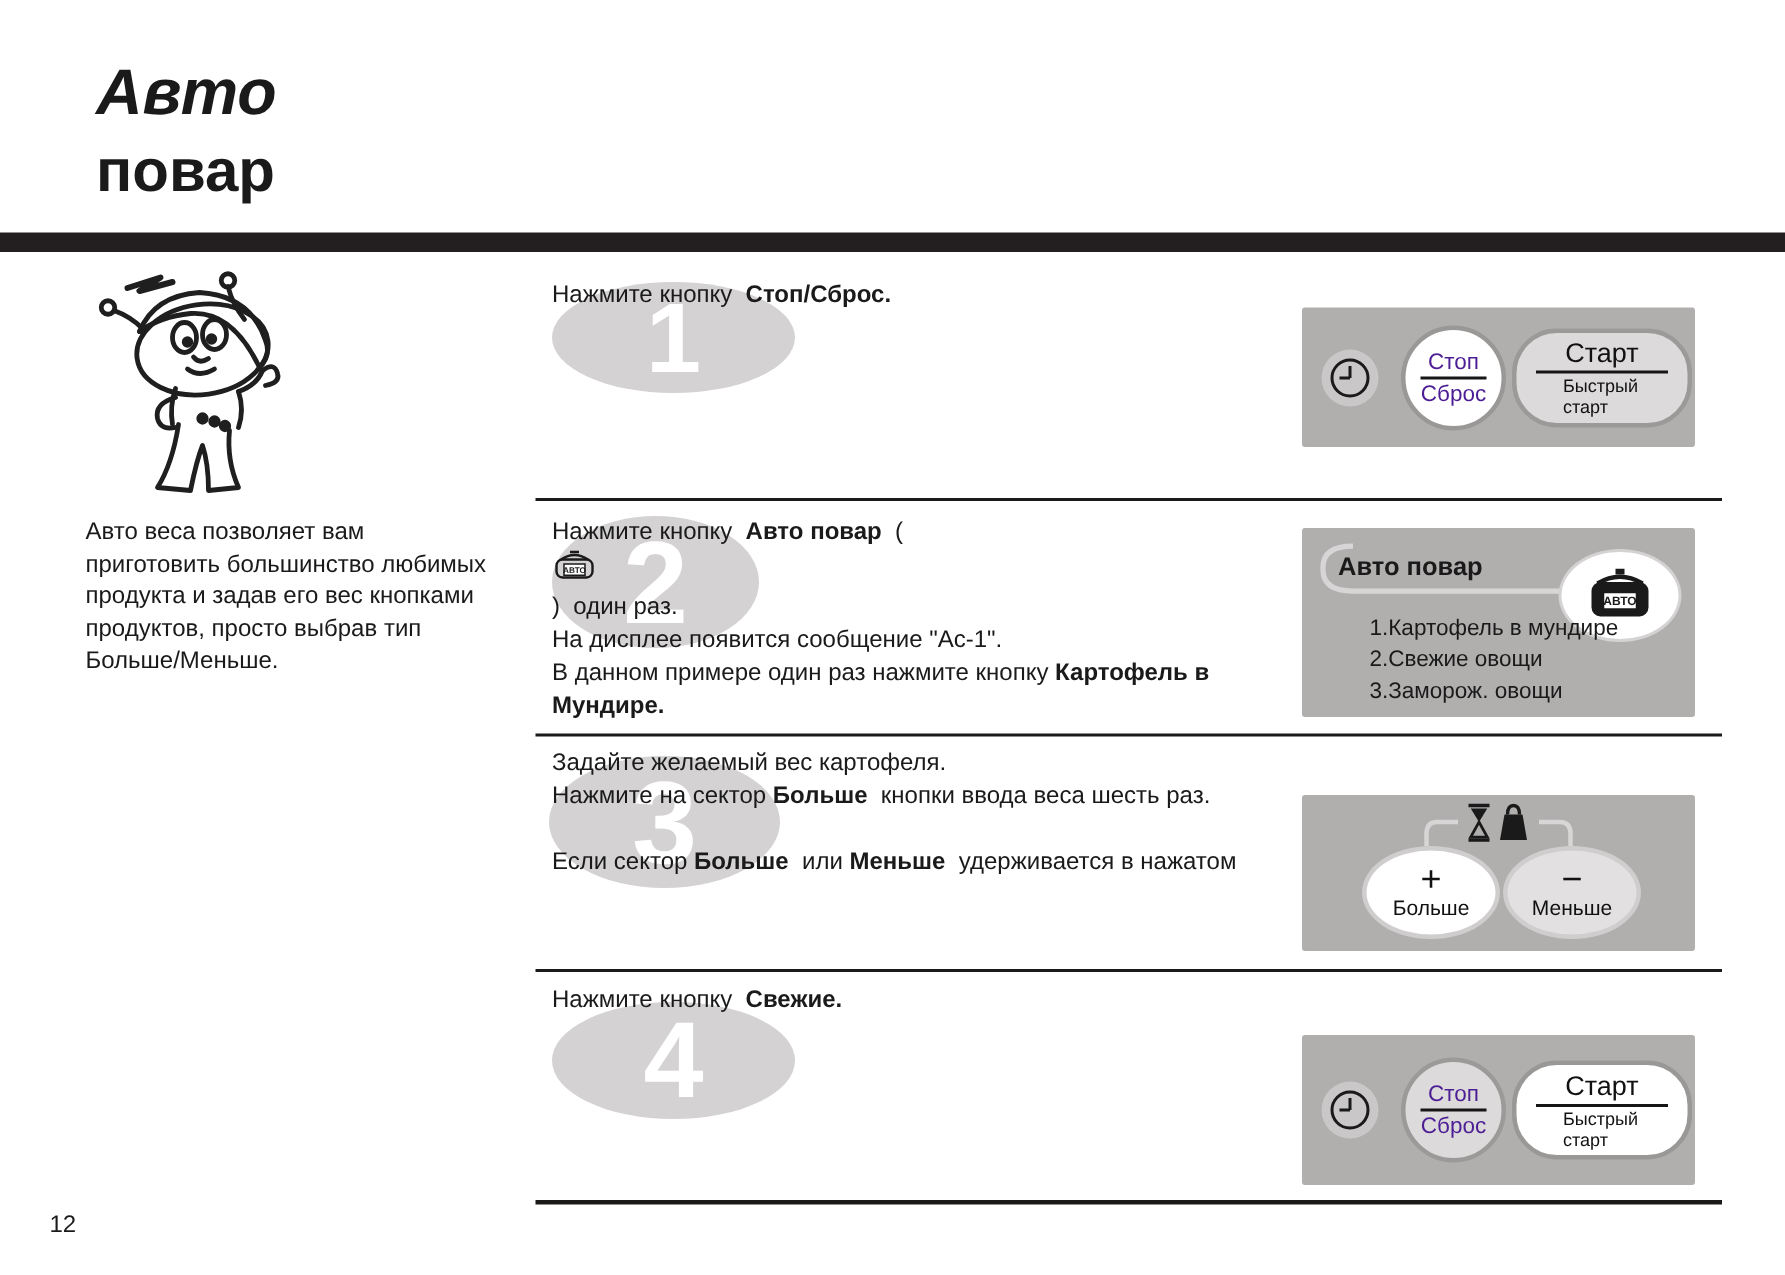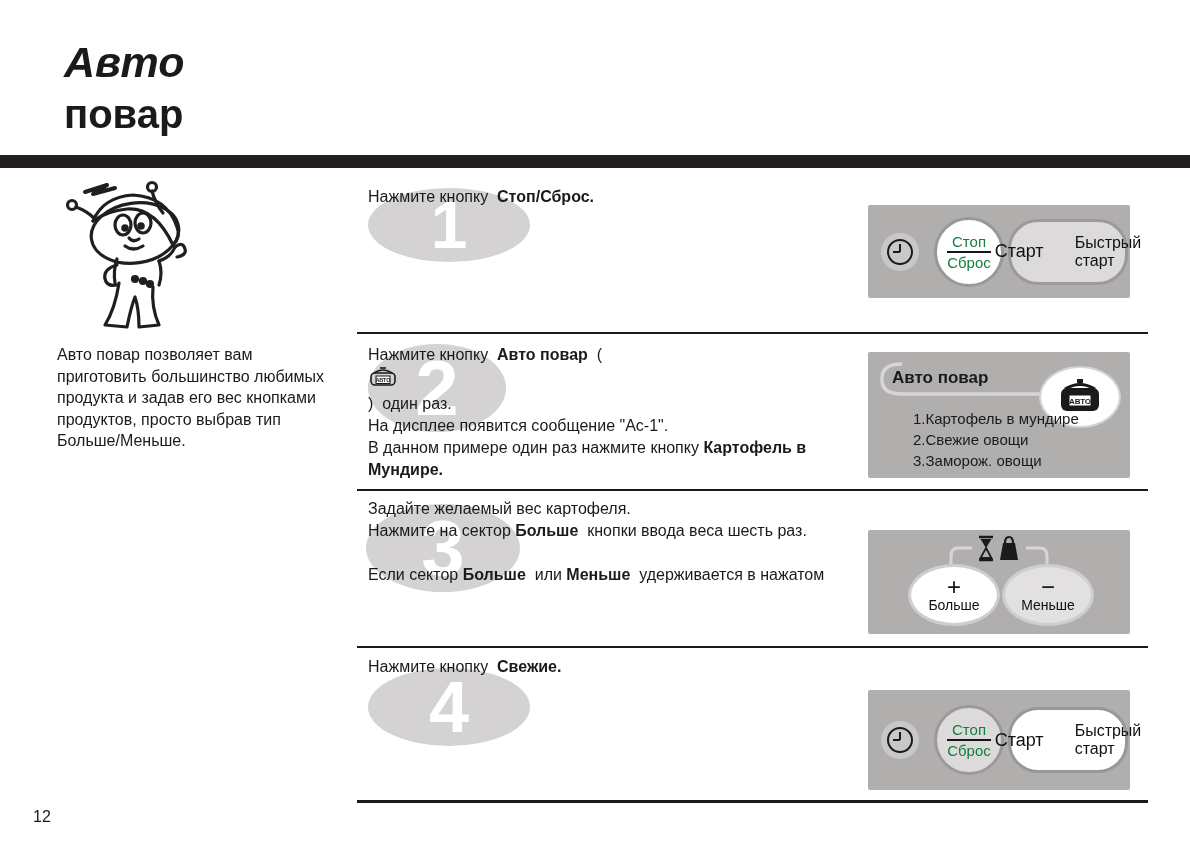--- a/index.html
+++ b/index.html
@@ -44,30 +44,30 @@
   .p1{top:205px;height:93px;}
   .p2{top:352px;height:126px;}
   .p3{top:530px;height:104px;}
   .p4{top:690px;height:100px;}
 
   .clockwrap{position:absolute;left:13px;top:50%;transform:translateY(-50%);
              width:38px;height:38px;border-radius:50%;background:#c9c7c7;
              display:flex;align-items:center;justify-content:center;}
   .round-btn{position:absolute;left:66px;top:50%;transform:translateY(-50%);
              width:64px;height:64px;border-radius:50%;display:flex;flex-direction:column;
-             align-items:center;justify-content:center;font-size:15px;color:#15803d;}
+             align-items:center;justify-content:center;font-size:15px;color:#4c1d95;}
   .pill-btn{position:absolute;left:140px;top:50%;transform:translateY(-50%);
-            width:114px;height:60px;border-radius:30px;display:flex;flex-direction:row;
+            width:114px;height:60px;border-radius:30px;display:flex;flex-direction:column;
             align-items:center;justify-content:center;color:#111;}
   .white-btn{background:#ffffff;border:3px solid #9a9797;}
   .gray-btn{background:#dcdada;border:3px solid #9c9999;}
   .sep-s{width:44px;height:2px;background:#161616;margin:1px 0;}
   .sep-l{width:88px;height:2px;background:#161616;margin:1px 0;}
   .start-top{font-size:18px;}
-  .start-sub{font-size:16px;margin-left:31px;}
+  .start-sub{font-size:12px;margin-left:31px;}
 
   
   .tabline{position:absolute;left:0;top:0;}
   .ac-title{position:absolute;left:24px;top:16px;font-size:17px;font-weight:bold;}
   .ac-ellipse{position:absolute;right:9px;top:14px;width:78px;height:58px;border-radius:50%;
               background:#fff;border:2px solid #d4d2d2;display:flex;align-items:center;justify-content:center;}
   .ac-list{position:absolute;left:9px;top:56px;font-size:15px;}
   .ac-list .line{line-height:21px;margin-left:36px;}
 
   
@@ -116,21 +116,21 @@
         <path d="M104,86 Q108,98 104,110"></path>
         <path d="M62,90 Q48,94 50,104 Q52,112 62,110"></path>
         <circle cx="80" cy="104" r="2.5" fill="#1f1f1f"></circle>
         <circle cx="88" cy="106" r="2.5" fill="#1f1f1f"></circle>
         <circle cx="95" cy="109" r="2.5" fill="#1f1f1f"></circle>
         <path d="M64,108 Q60,134 50,150 L72,152 Q76,132 80,122 Q84,134 84,152 L104,150 Q96,132 98,112"></path>
       </g>
     </svg>
   </div>
   <div class="side-desc">
-      <div class="line">Авто повар позволяет вам</div>
+      <div class="line">Авто веса позволяет вам</div>
       <div class="line">приготовить большинство любимых</div>
       <div class="line">продукта и задав его вес кнопками</div>
       <div class="line">продуктов, просто выбрав тип</div>
       <div class="line">Больше/Меньше.</div>
     </div>
 
   <div class="numell ne1">
       <span>1</span>
     </div>
   <div class="numell ne2">

